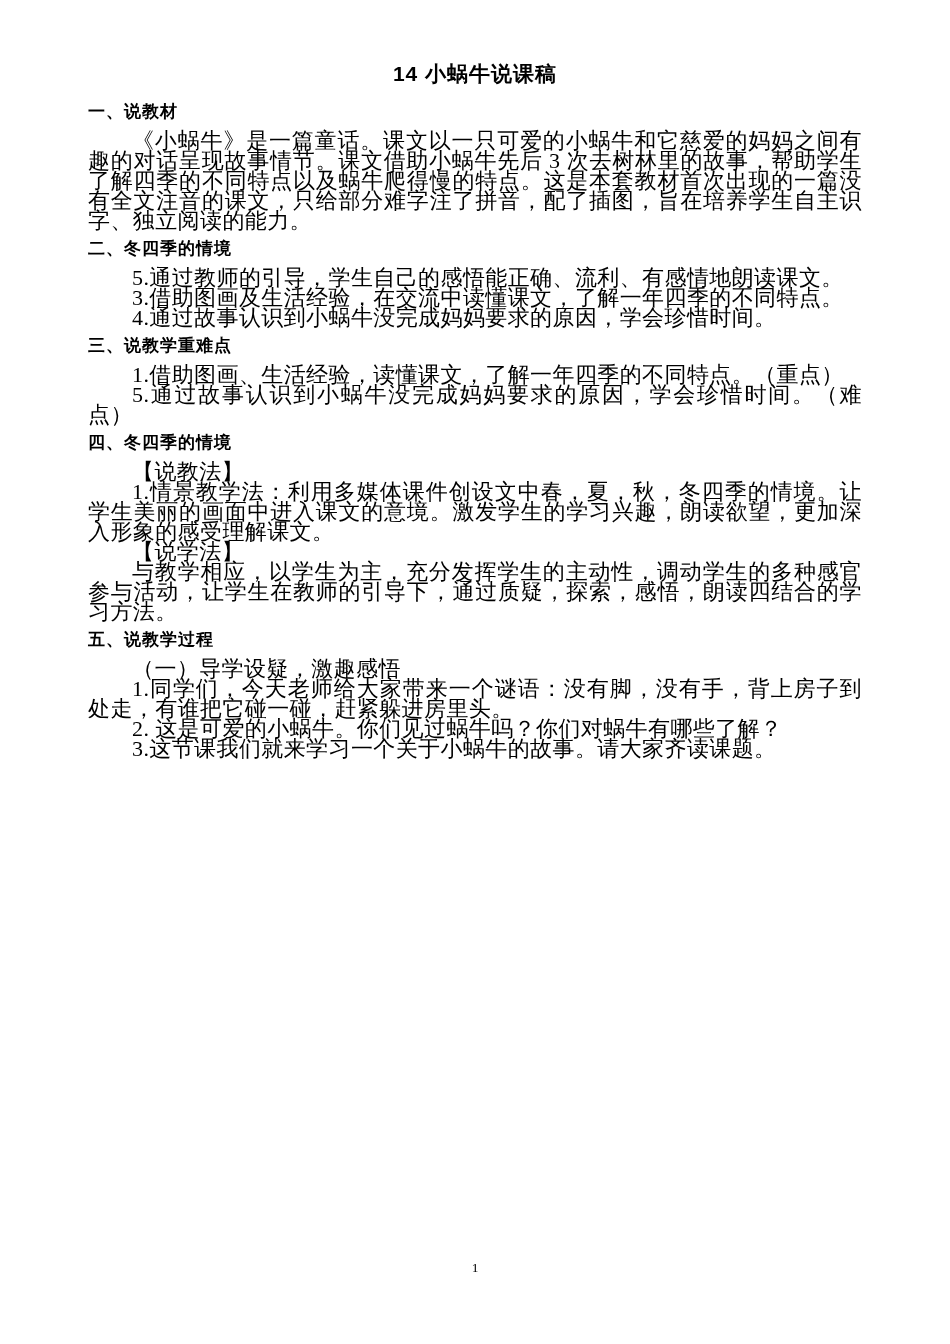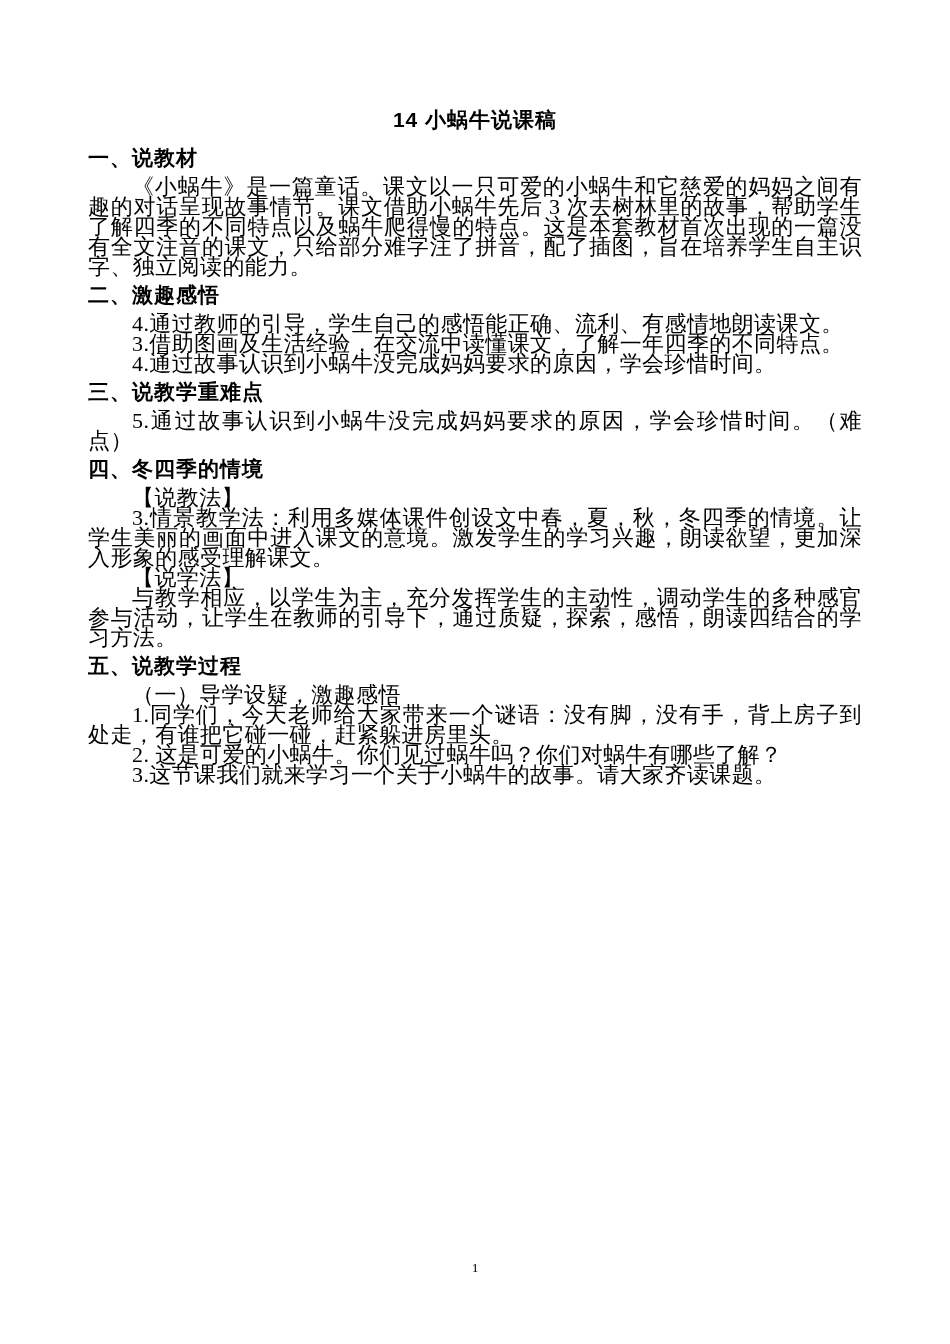--- a/index.html
+++ b/index.html
@@ -2,39 +2,39 @@
 <html><head>
 <meta charset="utf-8">
 <style>
   html, body { margin: 0; padding: 0; background: #ffffff; }
   .page {
     position: relative;
     width: 950px;
     height: 1344px;
     margin: 0 auto;
     box-sizing: border-box;
-    padding: 100px 88px 0 88px;
+    padding: 54px 88px 0 88px;
     background: #ffffff;
     color: #000000;
     font-family: "Liberation Serif", "DejaVu Serif", serif;
     overflow: hidden;
   }
   .doc-title {
     margin: 0;
     text-align: center;
     font-family: "Liberation Sans", "DejaVu Sans", sans-serif;
     font-size: 21px;
     font-weight: bold;
     line-height: 40px;
     letter-spacing: 1px;
   }
   .sec-heading {
     margin: 0;
-    font-family: Liberation Serif, serif;
-    font-size: 21px;
+    font-family: Liberation Mono, monospace;
+    font-size: 17px;
     font-weight: bold;
     line-height: 37px;
     letter-spacing: 1px;
   }
   p.body-par {
     margin: 0;
     font-size: 22px;
     line-height: 20px;
     text-align: justify;
     text-indent: 2em;
@@ -56,35 +56,36 @@
 <div class="page">
 
   <h1 class="doc-title">14 小蜗牛说课稿</h1>
 
   <section>
     <h2 class="sec-heading">一、说教材</h2>
     <p class="body-par">《小蜗牛》是一篇童话。课文以一只可爱的小蜗牛和它慈爱的妈妈之间有趣的对话呈现故事情节。课文借助小蜗牛先后 3 次去树林里的故事，帮助学生了解四季的不同特点以及蜗牛爬得慢的特点。这是本套教材首次出现的一篇没有全文注音的课文，只给部分难字注了拼音，配了插图，旨在培养学生自主识字、独立阅读的能力。</p>
   </section>
 
   <section>
-    <h2 class="sec-heading">二、激趣感悟</h2>
-    <p class="body-par">4.通过教师的引导，学生自己的感悟能正确、流利、有感情地朗读课文。</p>
+    <h2 class="sec-heading">二、冬四季的情境</h2>
+    <p class="body-par">5.通过教师的引导，学生自己的感悟能正确、流利、有感情地朗读课文。</p>
     <p class="body-par">3.借助图画及生活经验，在交流中读懂课文，了解一年四季的不同特点。</p>
     <p class="body-par">4.通过故事认识到小蜗牛没完成妈妈要求的原因，学会珍惜时间。</p>
   </section>
 
   <section>
     <h2 class="sec-heading">三、说教学重难点</h2>
+    <p class="body-par">1.借助图画、生活经验，读懂课文，了解一年四季的不同特点。（重点）</p>
     <p class="body-par">5.通过故事认识到小蜗牛没完成妈妈要求的原因，学会珍惜时间。（难点）</p>
   </section>
 
   <section>
     <h2 class="sec-heading">四、冬四季的情境</h2>
     <p class="body-par">【说教法】</p>
-    <p class="body-par">3.情景教学法：利用多媒体课件创设文中春，夏，秋，冬四季的情境。让学生美丽的画面中进入课文的意境。激发学生的学习兴趣，朗读欲望，更加深入形象的感受理解课文。</p>
+    <p class="body-par">1.情景教学法：利用多媒体课件创设文中春，夏，秋，冬四季的情境。让学生美丽的画面中进入课文的意境。激发学生的学习兴趣，朗读欲望，更加深入形象的感受理解课文。</p>
     <p class="body-par">【说学法】</p>
     <p class="body-par">与教学相应，以学生为主，充分发挥学生的主动性，调动学生的多种感官参与活动，让学生在教师的引导下，通过质疑，探索，感悟，朗读四结合的学习方法。</p>
   </section>
 
   <section>
     <h2 class="sec-heading">五、说教学过程</h2>
     <p class="body-par">（一）导学设疑，激趣感悟</p>
     <p class="body-par">1.同学们，今天老师给大家带来一个谜语：没有脚，没有手，背上房子到处走，有谁把它碰一碰，赶紧躲进房里头。</p>
     <p class="body-par">2.  这是可爱的小蜗牛。你们见过蜗牛吗？你们对蜗牛有哪些了解？</p>
     <p class="body-par">3.这节课我们就来学习一个关于小蜗牛的故事。请大家齐读课题。</p>

